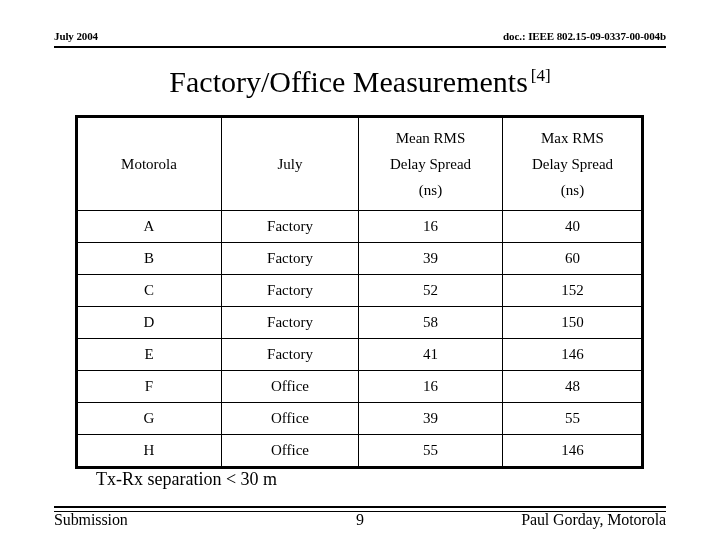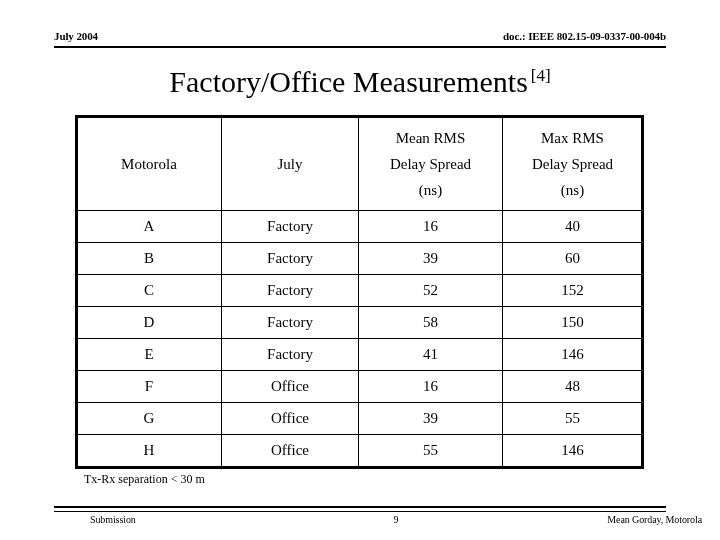--- a/index.html
+++ b/index.html
@@ -117,23 +117,23 @@
     top: -1.5px;
     right: -1.5px;
     bottom: -1.5px;
     border: 3px solid #000000;
     pointer-events: none;
   }
 
   
   .note {
     position: absolute;
-    left: 84px;
+    left: 96px;
     top: 469px;
-    font-size: 12px;
+    font-size: 18px;
     line-height: 20px;
     font-family: "Liberation Serif", "DejaVu Serif", serif;
     white-space: nowrap;
   }
 
   
   .slide-footer {
     position: absolute;
     left: 54px;
     top: 506px;
@@ -154,25 +154,24 @@
     height: 0;
     border-top: 1px solid #000000;
   }
   .ftr-row {
     position: absolute;
     left: 0;
     top: 7px;
     width: 612px;
     display: flex;
     align-items: flex-start;
-    font-size: 10px;
+    font-size: 16px;
     line-height: 13px;
     font-family: "Liberation Serif", "DejaVu Serif", serif;
     letter-spacing: -0.1px;
-    margin-left: 36px;
   }
   .ftr-left  { flex: 1 1 0; text-align: left;   white-space: nowrap; }
   .ftr-mid   { flex: 0 0 auto; text-align: center; white-space: nowrap; }
   .ftr-right { flex: 1 1 0; text-align: right;  white-space: nowrap; }
 </style>
 </head>
 <body>
 
 <div class="slide">
 
@@ -270,17 +269,17 @@
   </div>
 
   <div class="note">Tx-Rx separation &lt; 30 m</div>
 
   <div class="slide-footer">
     <div class="ftr-rule-thick"></div>
     <div class="ftr-rule-thin"></div>
     <div class="ftr-row">
       <span class="ftr-left">Submission</span>
       <span class="ftr-mid">9</span>
-      <span class="ftr-right">Mean Gorday, Motorola</span>
+      <span class="ftr-right">Paul Gorday, Motorola</span>
     </div>
   </div>
 
 </div>
 
 </body></html>

